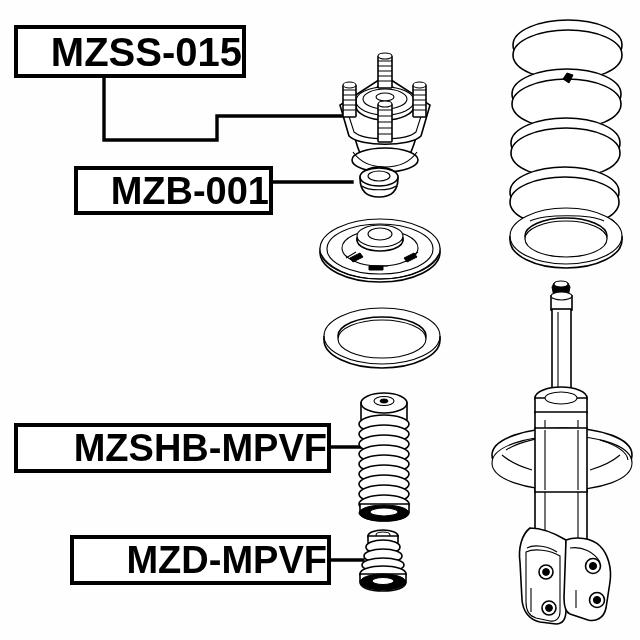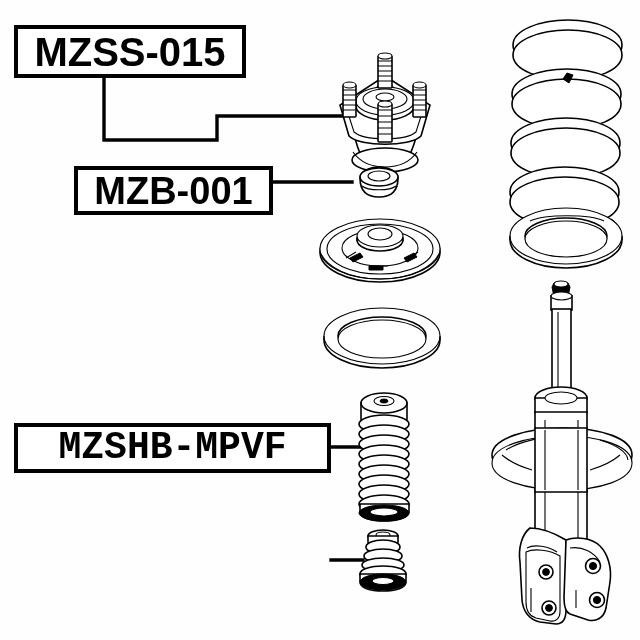--- a/index.html
+++ b/index.html
@@ -22,32 +22,32 @@
     width: 640px;
     height: 640px;
   }
   .label-box {
     position: absolute;
     box-sizing: border-box;
     background: #ffffff;
     border: 4px solid #000000;
     display: flex;
     align-items: center;
-    justify-content: center;
+    justify-content: flex-end;
     color: #000000;
     font-family: "Liberation Sans", sans-serif;
     font-weight: 700;
     letter-spacing: 0px;
     white-space: nowrap;
     line-height: 1;
     user-select: none;
   }
   #lbl-mzss-015 { left: 14px;  top: 25px;  width: 232px; height: 53px;  font-size: 40px; }
   #lbl-mzb-001  { left: 74px;  top: 157px; width: 199px; height: 49px;  font-size: 38px; margin-top: 9px; }
-  #lbl-mzshb    { left: 14px;  top: 423px; width: 317px; height: 50px;  font-size: 38px; font-family: Liberation Mono, monospace; }
+  #lbl-mzshb    { left: 14px;  top: 423px; width: 317px; height: 50px;  font-size: 38px; }
   #lbl-mzd      { left: 70px;  top: 535px; width: 261px; height: 50px;  font-size: 38px; }
 </style>
 </head>
 <body>
 
 <div id="page">
 
   <svg id="art" viewBox="0 0 640 640">
     <defs>
       <style>
@@ -269,14 +269,17 @@
   </div>
 
   <div class="label-box" id="lbl-mzb-001">
     <span>MZB-001</span>
   </div>
 
   <div class="label-box" id="lbl-mzshb">
     <span>MZSHB-MPVF</span>
   </div>
 
+  <div class="label-box" id="lbl-mzd">
+    <span>MZD-MPVF</span>
+  </div>
 
 </div>
 
 </body></html>

